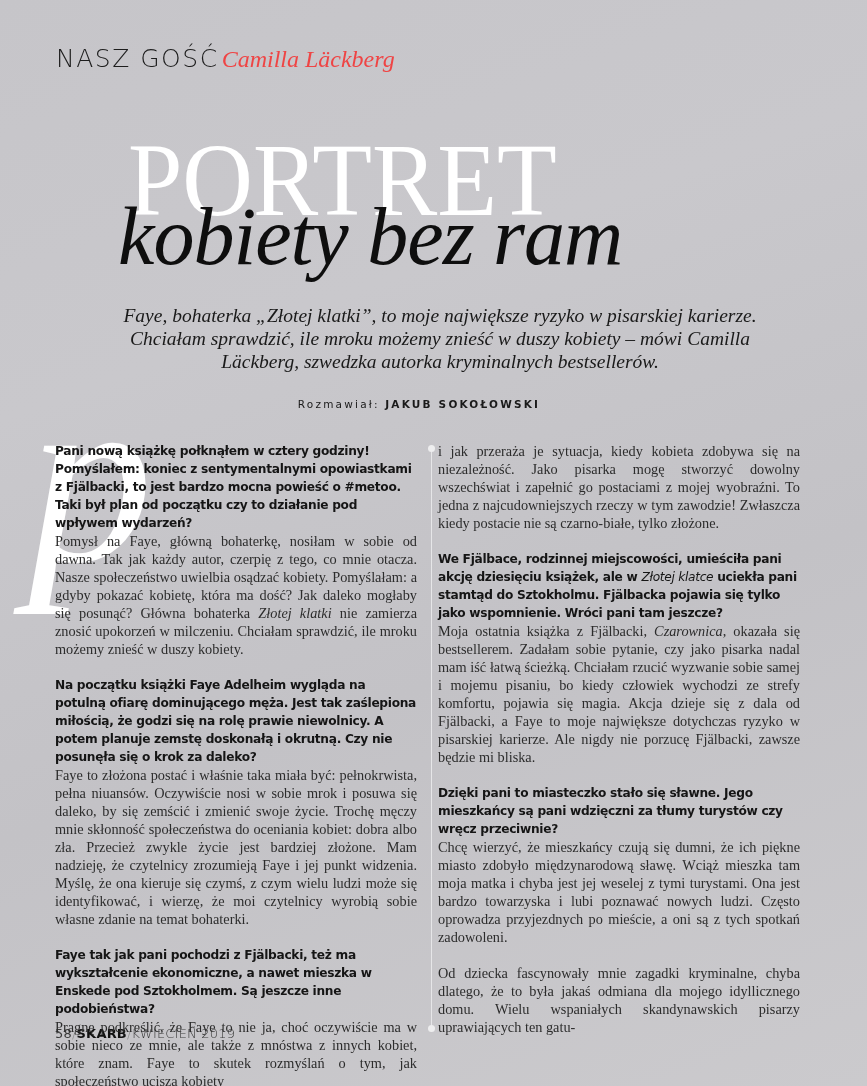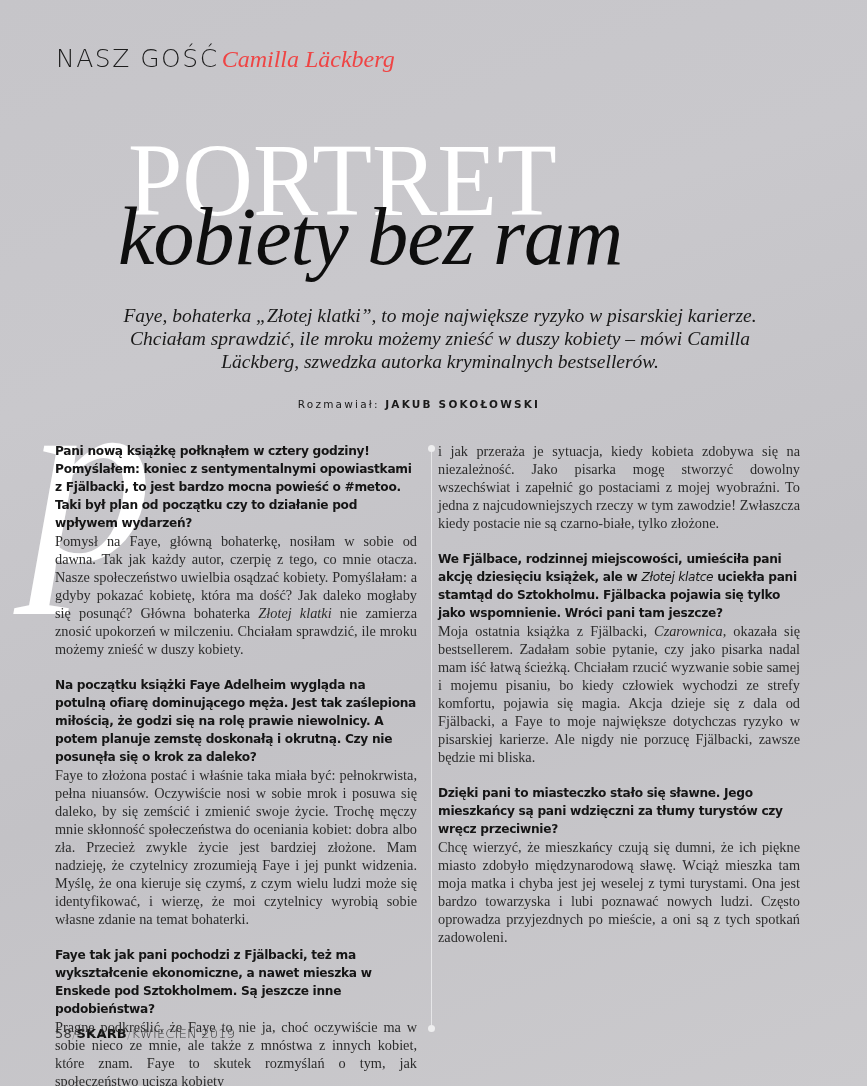--- a/index.html
+++ b/index.html
@@ -167,18 +167,19 @@
   </div>
   <div class="block">
     <p class="question"><span>We Fjälbace, rodzinnej miejscowości, umieściła pani akcję dziesięciu książek, ale w </span><em>Złotej klatce</em><span> uciekła pani stamtąd do Sztokholmu. Fjälbacka pojawia się tylko jako wspomnienie. Wróci pani tam jeszcze?</span></p>
     <p class="answer"><span>Moja ostatnia książka z Fjälbacki, </span><em>Czarownica</em><span>, okazała się bestsellerem. Zadałam sobie pytanie, czy jako pisarka nadal mam iść łatwą ścieżką. Chciałam rzucić wyzwanie sobie samej i mojemu pisaniu, bo kiedy człowiek wychodzi ze strefy komfortu, pojawia się magia. Akcja dzieje się z dala od Fjälbacki, a Faye to moje największe dotychczas ryzyko w pisarskiej karierze. Ale nigdy nie porzucę Fjälbacki, zawsze będzie mi bliska.</span></p>
   </div>
   <div class="block">
     <p class="question">Dzięki pani to miasteczko stało się sławne. Jego mieszkańcy są pani wdzięczni za tłumy turystów czy wręcz przeciwnie?</p>
     <p class="answer">Chcę wierzyć, że mieszkańcy czują się dumni, że ich piękne miasto zdobyło międzynarodową sławę. Wciąż mieszka tam moja matka i chyba jest jej weselej z tymi turystami. Ona jest bardzo towarzyska i lubi poznawać nowych ludzi. Często oprowadza przyjezdnych po mieście, a oni są z tych spotkań zadowoleni.</p>
   </div>
   <div class="block">
+    <p class="answer">Od dziecka fascynowały mnie zagadki kryminalne, chyba dlatego, że to była jakaś odmiana dla mojego idyllicznego domu. Wielu wspaniałych skandynawskich pisarzy uprawiających ten gatu-</p>
   </div>
 </div>
 
 <div class="footer">
   <span>58</span><span class="sep">/</span><span class="brand">SKARB</span><span class="sep">/</span><span class="issue">KWIECIEŃ 2019</span>
 </div>
 
 </body></html>

